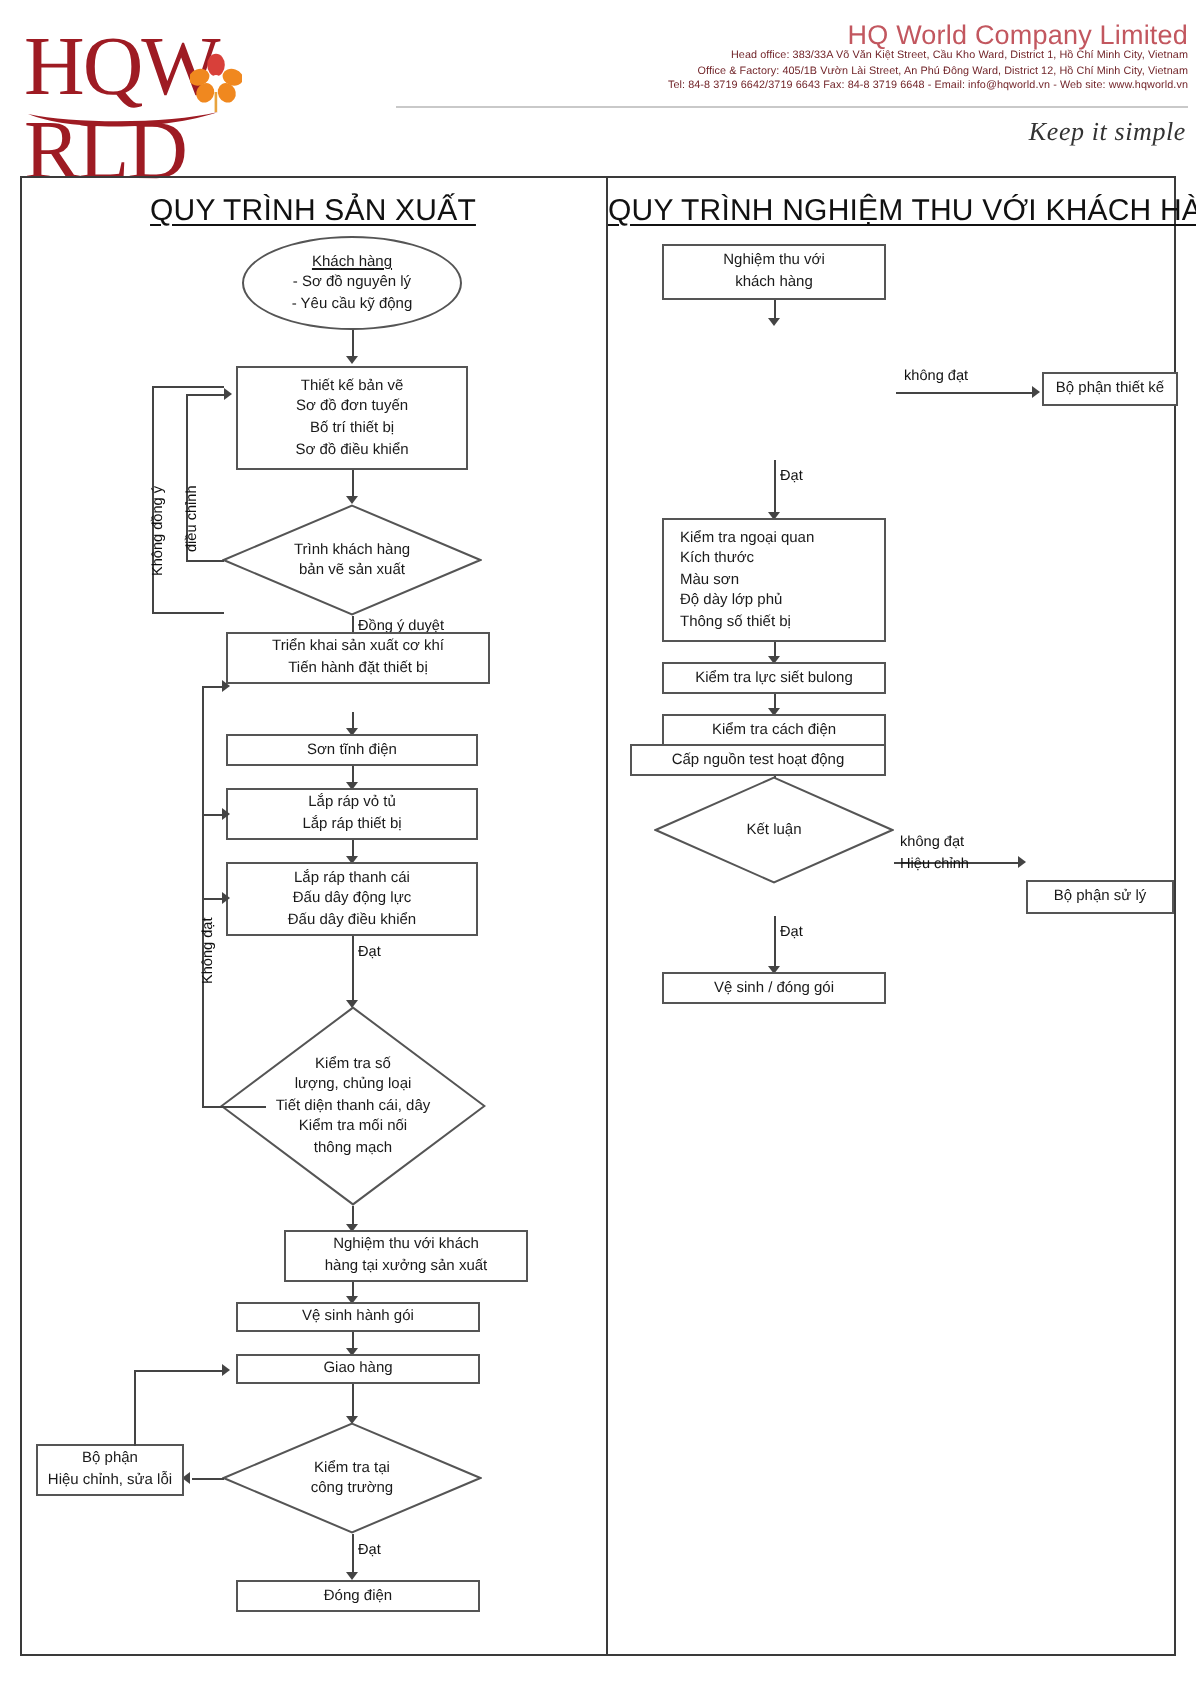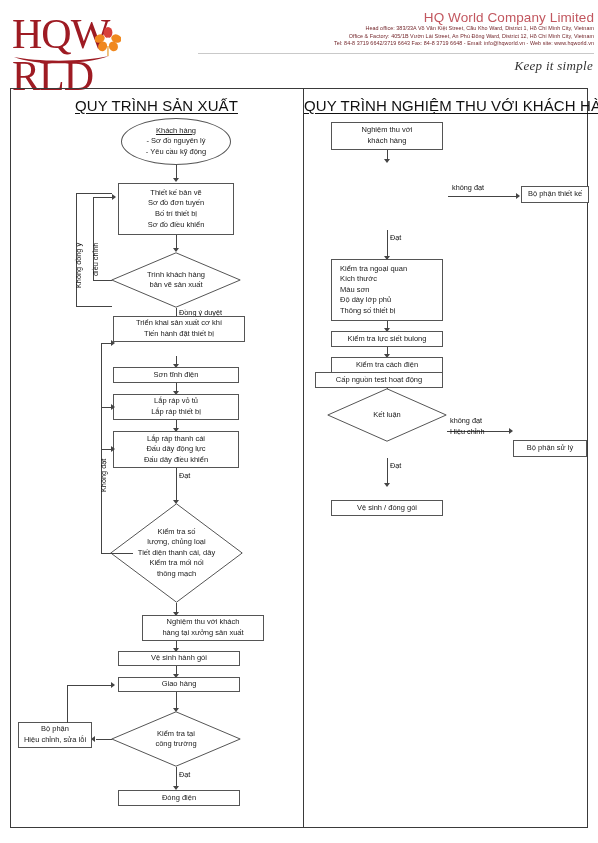--- a/index.html
+++ b/index.html
@@ -345,17 +345,17 @@
   <div class="elabel" style="left:450px;top:427px;">Hiệu chỉnh</div>
 
   <div class="node box" style="left:513px;top:422px;width:74px;height:17px;margin-top:18px;">
     <div class="txt">Bộ phận sử lý</div>
   </div>
 
   <div class="ln lnv" style="left:387px;top:458px;height:27px;"></div>
   <div class="arrow ad" style="left:384px;top:483px;"></div>
   <div class="elabel" style="left:390px;top:461px;">Đạt</div>
 
-  <div class="node box" style="left:331px;top:500px;width:112px;height:16px;">
+  <div class="node box" style="left:331px;top:486px;width:112px;height:16px;">
     <div class="txt">Vệ sinh / đóng gói</div>
   </div>
 
 </div>
 
 </body></html>

